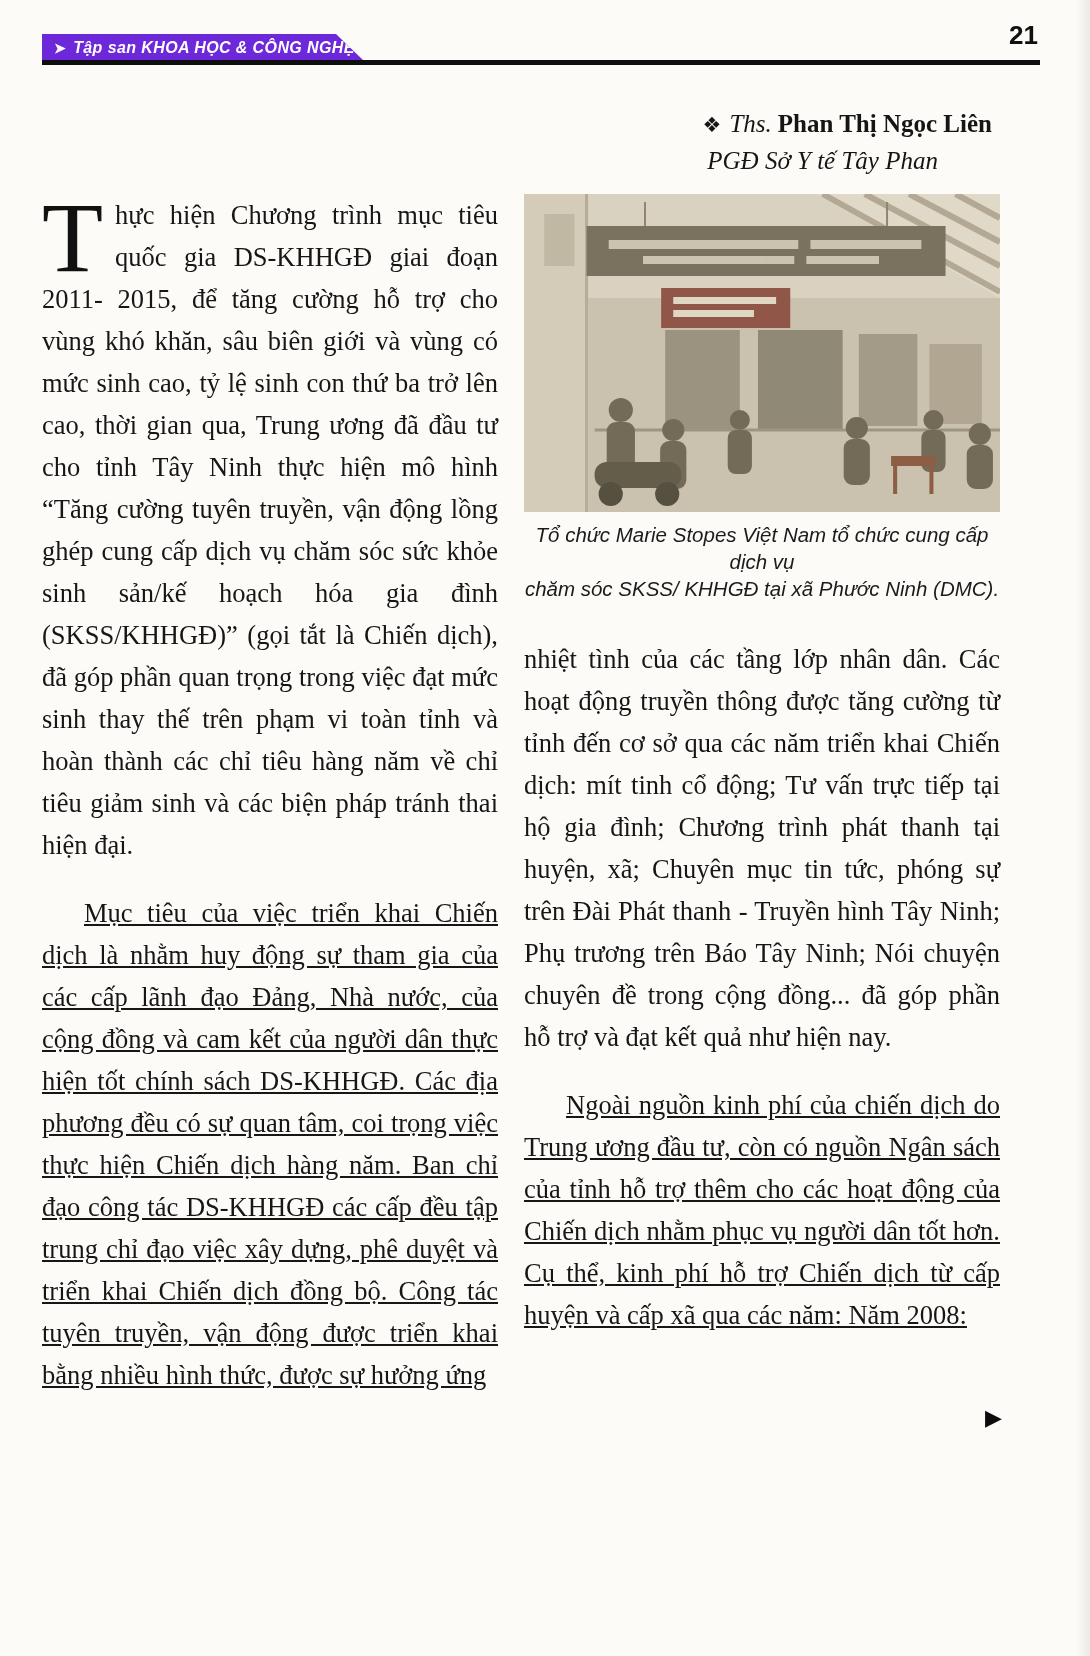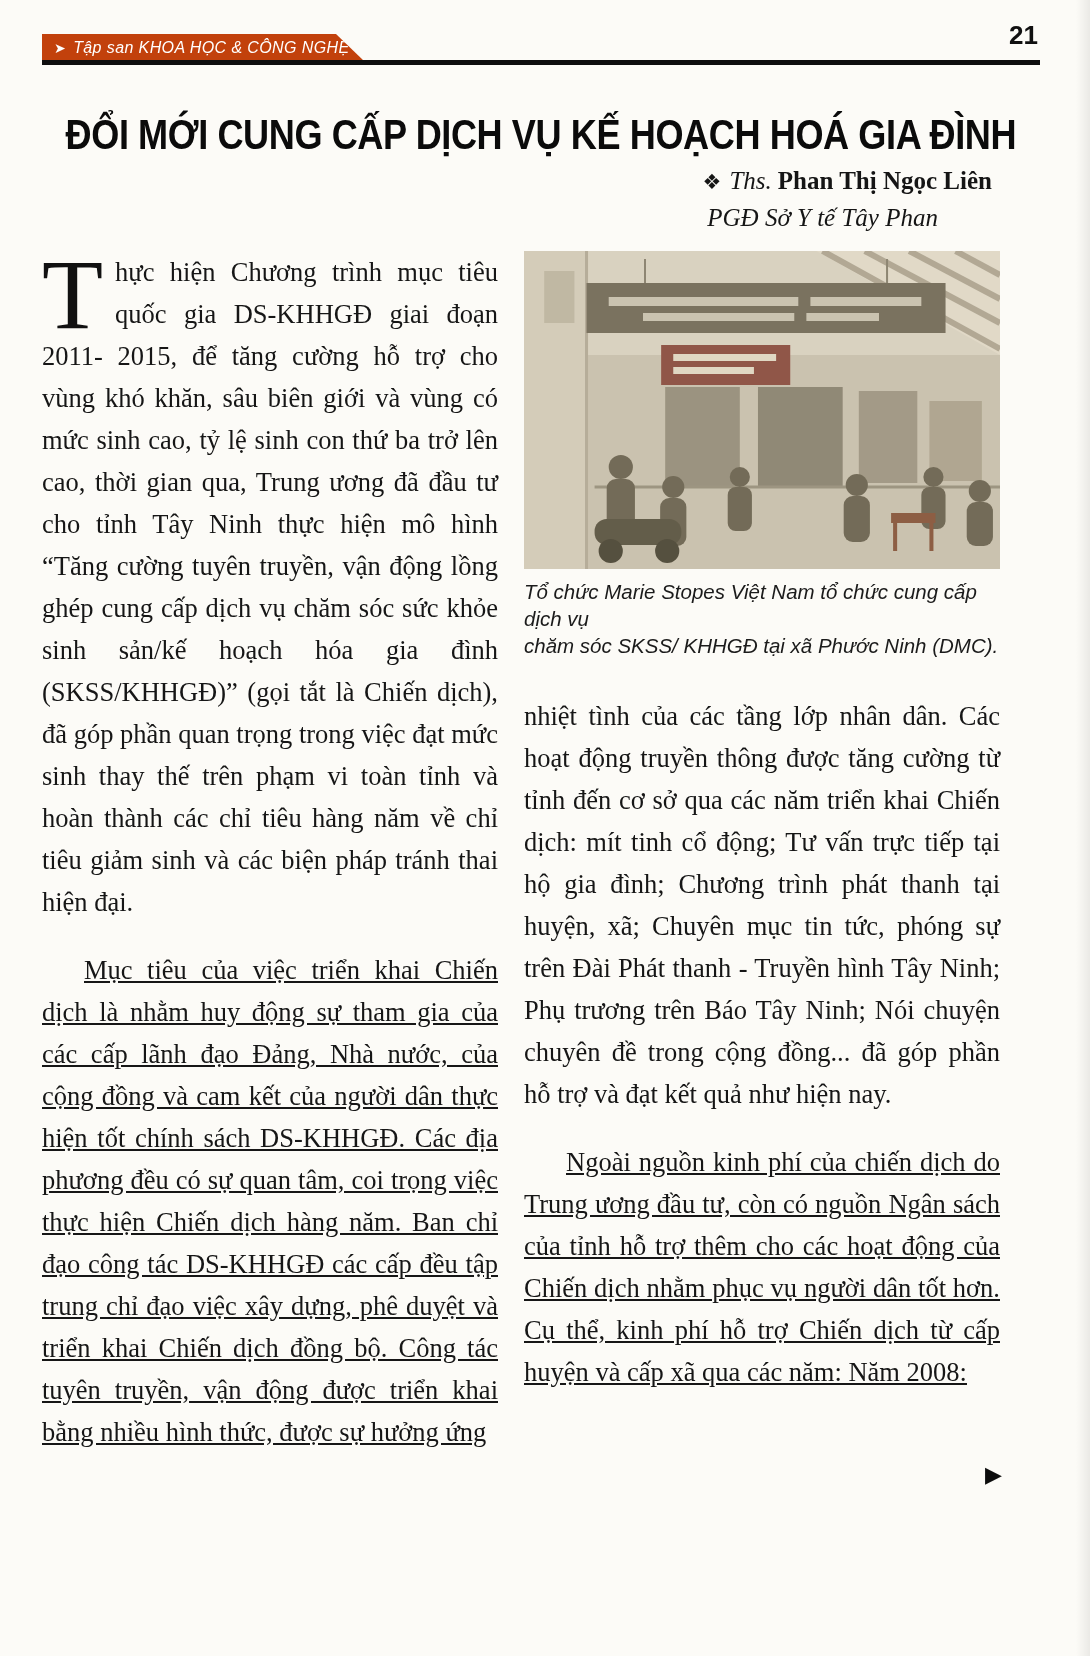--- a/index.html
+++ b/index.html
@@ -11,25 +11,25 @@
     position:relative;
     overflow:hidden;
   }
   .page { padding:34px 50px 0 42px; position:relative; }
 
   
   .header { position:relative; height:32px; }
   .banner {
     position:absolute; left:0; top:0;
     width:322px; height:27px;
-    background:#c2410c;
+    background:#6d28d9;
     clip-path:polygon(0 0, calc(100% - 28px) 0, 100% 100%, 0 100%);
     color:#fff;
     font-family:"Liberation Sans", sans-serif;
-    font-style:italic; font-weight:normal;
+    font-style:italic; font-weight:bold;
     font-size:16px; line-height:27px;
     padding-left:12px; letter-spacing:.4px;
     white-space:nowrap;
   }
   .banner .arrow { font-style:normal; margin-right:7px; font-size:14px; }
   .header-rule { position:absolute; left:0; right:0; top:26px; height:5px; background:#0e0e0e; }
   .page-number {
     position:absolute; right:2px; top:-14px;
     font-family:"Liberation Sans", sans-serif;
     font-weight:bold; font-size:26px; color:#101010;
@@ -69,21 +69,21 @@
     color:#111;
   }
 
   
   .photo-frame { width:100%; }
   .photo { width:100%; height:318px; display:block; }
   .caption {
     margin-top:9px;
     font-family:"Liberation Sans", sans-serif;
     font-style:italic; font-size:20.5px; line-height:27px;
-    color:#1b1b1b;
+    text-align:center; color:#1b1b1b;
   }
 
   
   .cont-arrow {
     position:absolute; right:-2px; bottom:-34px;
     font-size:22px; color:#0c0c0c;
     font-family:"DejaVu Sans", sans-serif;
   }
 
   
@@ -100,23 +100,20 @@
 
   <div class="header">
     <div class="banner">
       <span class="arrow">➤</span><span>Tập san KHOA HỌC &amp; CÔNG NGHỆ</span>
     </div>
     <div class="header-rule"></div>
     <div class="page-number">21</div>
   </div>
 
   <div class="title">
-    <div class="title-row">
-        <span class="title-line">ĐỔI MỚI CUNG CẤP DỊCH VỤ KẾ HOẠCH HOÁ GIA ĐÌNH</span>
-      </div>
   </div>
 
   <div class="author-block">
     <div>
       <span class="author-symbol">❖</span><span class="author-degree">Ths.</span><span class="author-name">Phan Thị Ngọc Liên</span>
     </div>
     <div class="author-role">PGĐ Sở Y tế Tây Phan</div>
   </div>
 
   <div class="columns">

